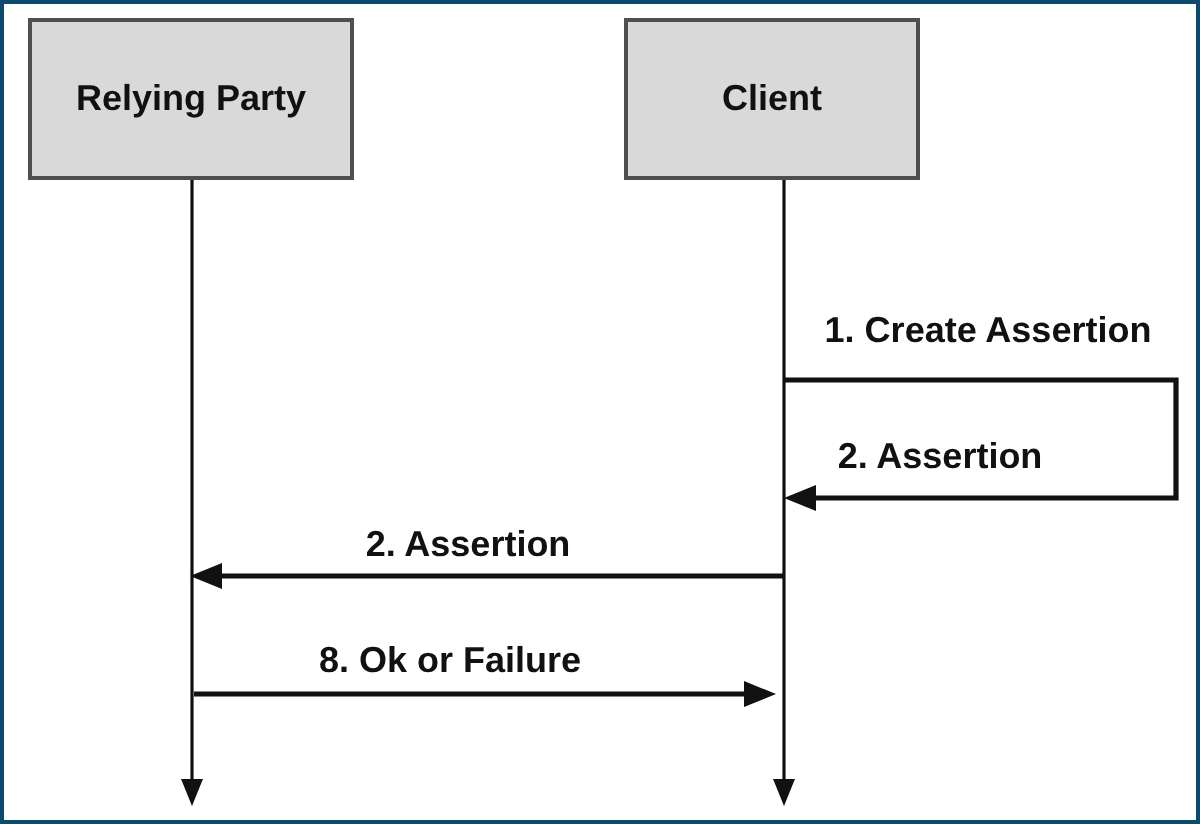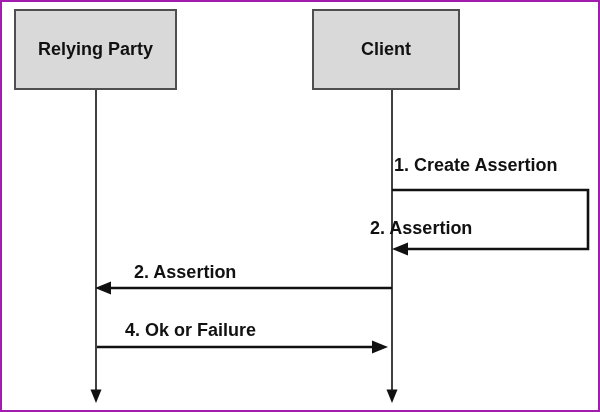--- a/index.html
+++ b/index.html
@@ -6,21 +6,21 @@
     margin: 0;
     padding: 0;
     background: #ffffff;
   }
   .canvas {
     position: relative;
     width: 600px;
     height: 412px;
     box-sizing: border-box;
     background: #ffffff;
-    border: 2px solid #a21caf;
+    border: 2px solid #0c4a6e;
     overflow: hidden;
     font-family: "Liberation Sans", sans-serif;
   }
   .actor {
     position: absolute;
     top: 7px;
     height: 81px;
     box-sizing: border-box;
     background: #d9d9d9;
     border: 2px solid #4f4f4f;
@@ -34,20 +34,21 @@
   #actor-rp { left: 12px; width: 163px; }
   #actor-client { left: 310px; width: 148px; }
   .lines-svg {
     position: absolute;
     left: 0; top: 0;
     width: 600px; height: 412px;
   }
   .msg-label {
     position: absolute;
     width: 200px;
+    text-align: center;
     font-weight: bold;
     font-size: 18px;
     line-height: 22px;
     color: #111111;
     white-space: nowrap;
   }
   #label-create-assertion { left: 392px; top: 152px; }
   #label-assertion-return { left: 368px; top: 215px; }
   #label-assertion-to-rp  { left: 132px; top: 259px; }
   #label-ok-or-failure    { left: 123px; top: 317px; }
@@ -82,15 +83,15 @@
     <line x1="95" y1="345" x2="372" y2="345" stroke="#111111" stroke-width="2.6"></line>
     <polygon points="386,345 370,338.5 370,351.5" fill="#111111"></polygon>
   </svg>
 
   <div class="msg-label" id="label-create-assertion">1. Create Assertion</div>
 
   <div class="msg-label" id="label-assertion-return">2. Assertion</div>
 
   <div class="msg-label" id="label-assertion-to-rp">2. Assertion</div>
 
-  <div class="msg-label" id="label-ok-or-failure">4. Ok or Failure</div>
+  <div class="msg-label" id="label-ok-or-failure">8. Ok or Failure</div>
 
 </div>
 
 </body></html>

